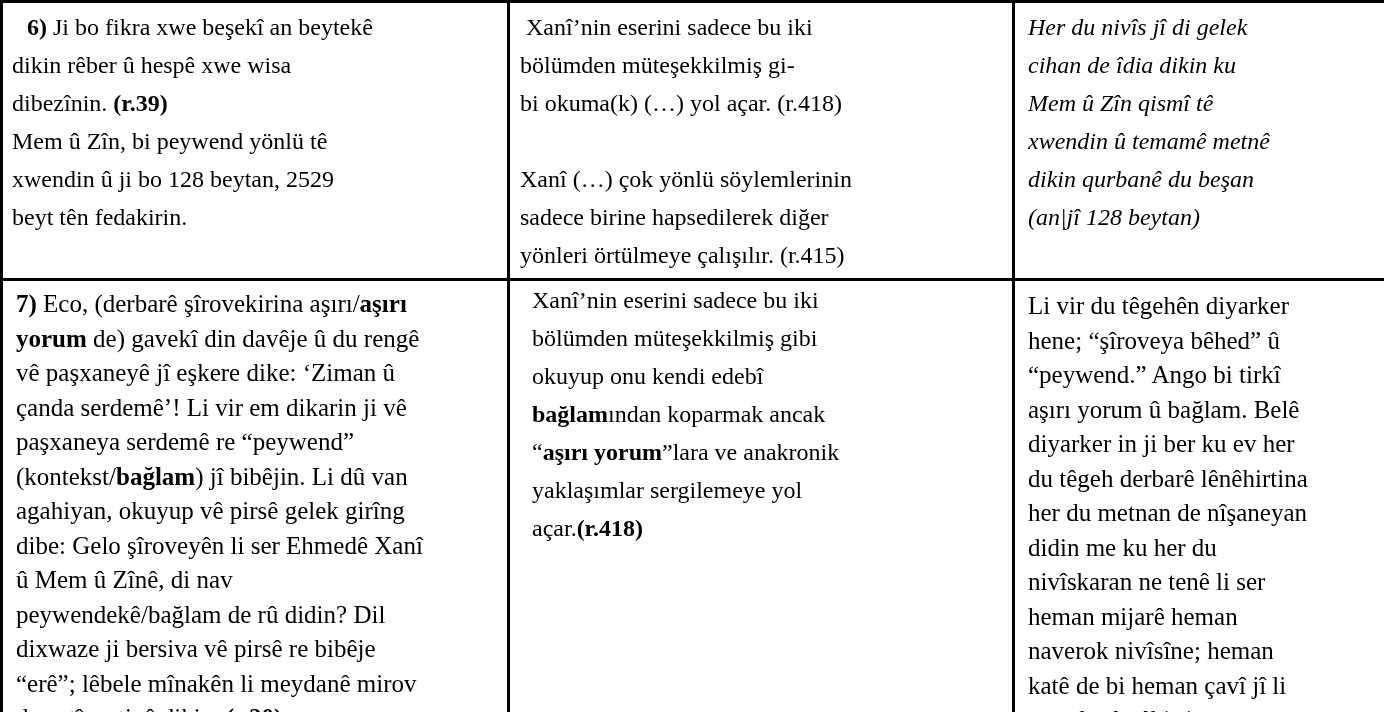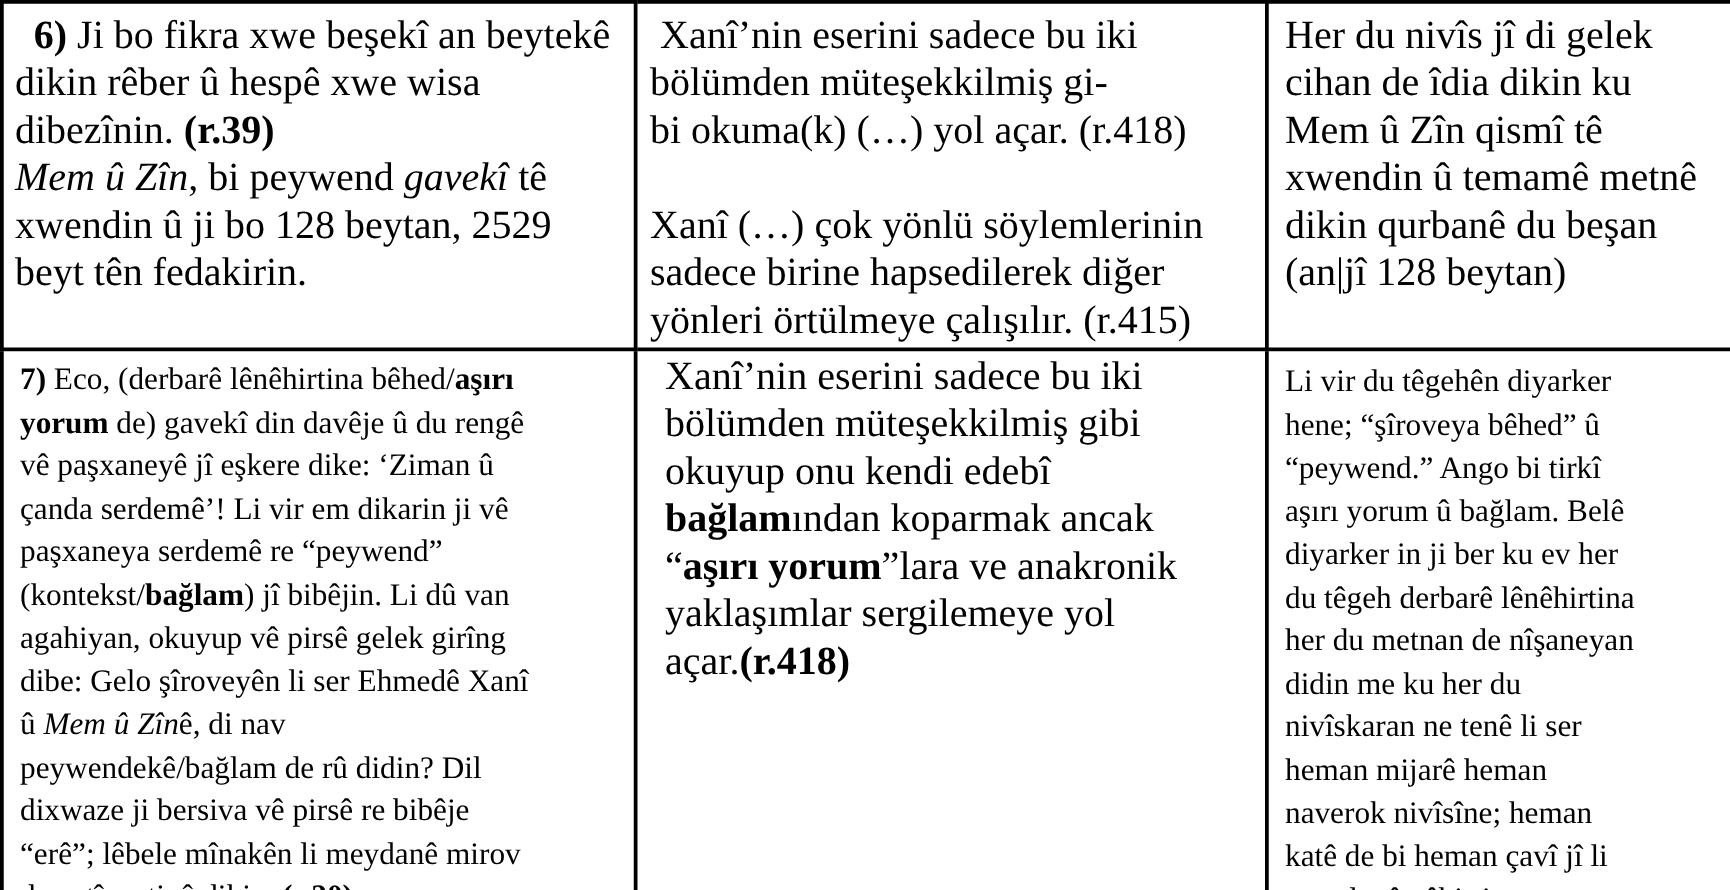--- a/index.html
+++ b/index.html
@@ -28,57 +28,57 @@
     border: 3px solid #000000;
     vertical-align: top;
     overflow: hidden;
   }
   .runs {
     white-space: pre-wrap;
     word-wrap: break-word;
   }
   
   .txt-lg .runs {
-    font-size: 32px;
+    font-size: 24px;
     line-height: 38px;
   }
   
   .txt-sm .runs {
     font-size: 25px;
     line-height: 34.5px;
   }
   .bold   { font-weight: bold; }
-  .italic { font-style: italic; }
+  .italic { }
 
   tr.row-1 { height: 262px; }
 
   .cell-r1c1 { padding: 5px 6px 4px 9px; }
   .cell-r1c1 .runs { text-indent: 15px; }
   .cell-r1c2 { padding: 5px 6px 4px 10px; }
-  .cell-r1c3 { padding: 5px 6px 4px 13px; }
+  .cell-r1c3 { padding: 5px 6px 4px 13px; font-style: italic; }
   .cell-r2c1 { padding: 6px 4px 4px 13px; }
   .cell-r2c2 { vertical-align: middle; padding: 0 6px 14px 22px; }
   .cell-r2c3 { padding: 8px 4px 4px 13px; }
 </style>
 </head>
 <body>
 
 <table class="doc-table">
   <colgroup>
     <col class="c1">
     <col class="c2">
     <col class="c3">
   </colgroup>
   <tbody>
     <tr class="row-1">
       <td class="cell cell-r1c1 txt-lg">
         <div class="runs"><span class="bold">6)</span><span> Ji bo fikra xwe beşekî an beytekê
 dikin rêber û hespê xwe wisa
 dibezînin. </span><span class="bold">(r.39)</span><span>
-</span><span class="italic">Mem û Zîn</span><span>, bi peywend </span><span class="italic">gavekî</span><span> tê
+</span><span class="italic">Mem û Zîn</span><span>, bi peywend </span><span class="italic">yönlü</span><span> tê
 xwendin û ji bo 128 beytan, 2529
 beyt tên fedakirin.</span></div>
       </td>
       <td class="cell cell-r1c2 txt-lg">
         <div class="runs"><span> Xanî’nin eserini sadece bu iki
 bölümden müteşekkilmiş gi-
 bi okuma(k) (…) yol açar. (r.418)
 
 Xanî (…) çok yönlü söylemlerinin
 sadece birine hapsedilerek diğer
@@ -88,21 +88,21 @@
         <div class="runs"><span>Her du nivîs jî di gelek
 cihan de îdia dikin ku
 Mem û Zîn qismî tê
 xwendin û temamê metnê
 dikin qurbanê du beşan
 (an|jî 128 beytan)</span></div>
       </td>
     </tr>
     <tr class="row-2">
       <td class="cell cell-r2c1 txt-sm">
-        <div class="runs"><span class="bold">7)</span><span> Eco, (derbarê lênêhirtina bêhed/</span><span class="bold">aşırı
+        <div class="runs"><span class="bold">7)</span><span> Eco, (derbarê şîrovekirina aşırı/</span><span class="bold">aşırı
 yorum</span><span> de) gavekî din davêje û du rengê
 vê paşxaneyê jî eşkere dike: ‘Ziman û
 çanda serdemê’! Li vir em dikarin ji vê
 paşxaneya serdemê re “peywend”
 (kontekst/</span><span class="bold">bağlam</span><span>) jî bibêjin. Li dû van
 agahiyan, okuyup vê pirsê gelek girîng
 dibe: Gelo şîroveyên li ser Ehmedê Xanî
 û </span><span class="italic">Mem û Zîn</span><span>ê, di nav
 peywendekê/bağlam de rû didin? Dil
 dixwaze ji bersiva vê pirsê re bibêje

